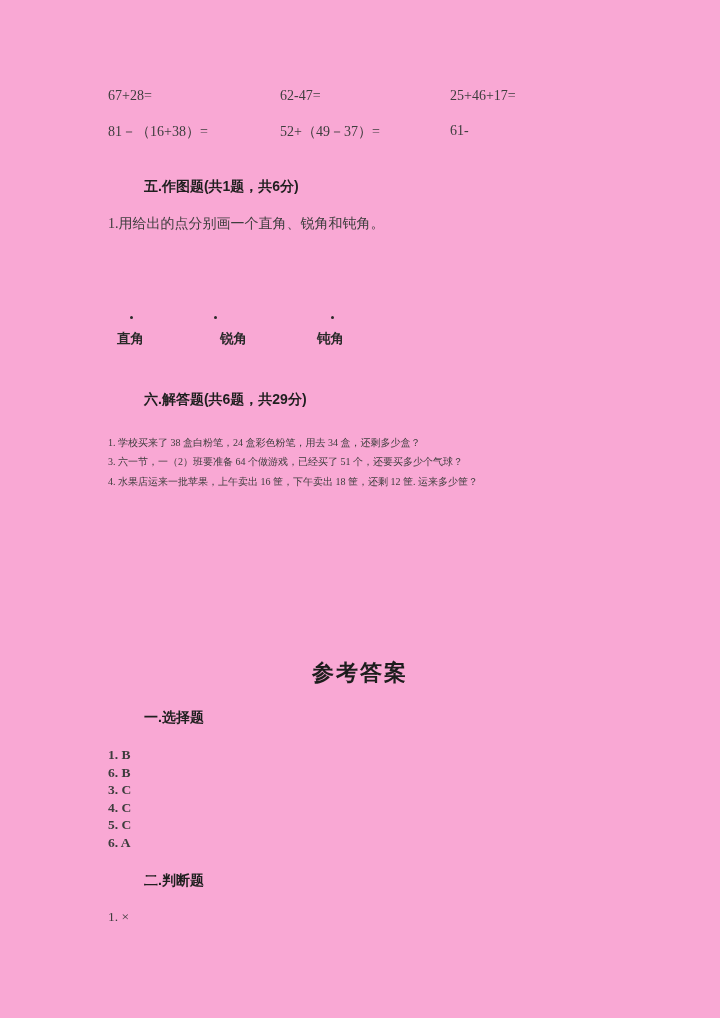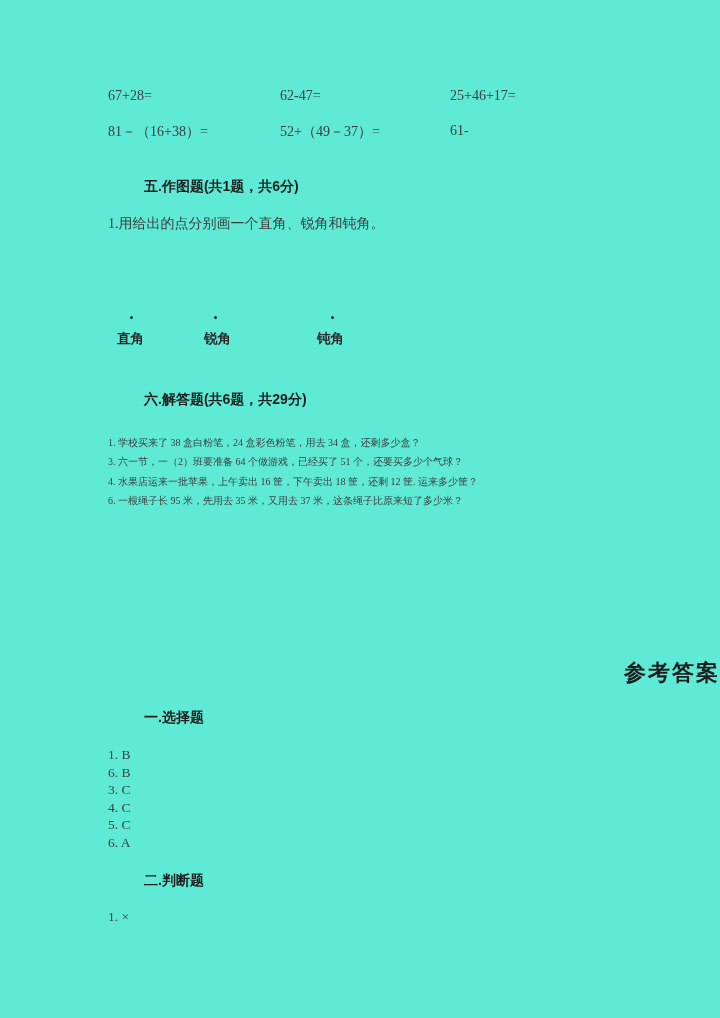--- a/index.html
+++ b/index.html
@@ -5,21 +5,21 @@
   * { margin: 0; padding: 0; box-sizing: border-box; }
   html, body { background: #ffffff; }
   body {
     width: 720px;
     height: 1018px;
     position: relative;
     font-family: "Liberation Serif", "DejaVu Serif", serif;
     color: #3d3d3d;
     overflow: hidden;
   }
-  .page { position: absolute; inset: 0; background: #5eead4; }
+  .page { position: absolute; inset: 0; background: #f9a8d4; }
 
   .calc-row {
     position: absolute;
     left: 108px;
     width: 506px;
     height: 18px;
     font-size: 14px;
   }
   .calc-row .col { position: absolute; top: 0; white-space: nowrap; }
   .col.c1 { left: 0; }
@@ -70,35 +70,36 @@
     font-size: 10px;
     line-height: 19.3px;
     color: #3d3d3d;
   }
 
   .answers-title {
     position: absolute;
     left: 0;
     top: 658px;
     width: 720px;
-    text-align: right;
+    text-align: center;
     font-family: "Liberation Sans", "DejaVu Sans", sans-serif;
     font-weight: bold;
     font-size: 22px;
     color: #1d1d1d;
     letter-spacing: 2px;
   }
 
   .choices {
     position: absolute;
     left: 108px;
     top: 746px;
     font-size: 13.5px;
     line-height: 17.6px;
     color: #3d3d3d;
+    font-weight: bold;
   }
 
   .judge-item {
     position: absolute;
     left: 108px;
     top: 909px;
     font-size: 13.5px;
     color: #3d3d3d;
   }
 </style>
@@ -119,30 +120,29 @@
   </div>
 
   <div class="sec-header" style="top:178px">五.作图题(共1题，共6分)</div>
   <div class="question" style="top:215px">1.用给出的点分别画一个直角、锐角和钝角。</div>
 
   <span class="angle-dot" style="left:130px; top:316px"></span>
   <span class="angle-dot" style="left:214px; top:316px"></span>
   <span class="angle-dot" style="left:331px; top:316px"></span>
 
   <span class="angle-label" style="left:117px; top:330px">直角</span>
-  <span class="angle-label" style="left:204px; top:330px">锐角</span>
+  <span class="angle-label" style="left:220px; top:330px">锐角</span>
   <span class="angle-label" style="left:317px; top:330px">钝角</span>
 
   <div class="sec-header" style="top:391px">六.解答题(共6题，共29分)</div>
 
   <div class="problems">
     <div>1. 学校买来了 38 盒白粉笔，24 盒彩色粉笔，用去 34 盒，还剩多少盒？</div>
     <div>3. 六一节，一（2）班要准备 64 个做游戏，已经买了 51 个，还要买多少个气球？</div>
     <div>4. 水果店运来一批苹果，上午卖出 16 筐，下午卖出 18 筐，还剩 12 筐. 运来多少筐？</div>
-    <div>6. 一根绳子长 95 米，先用去 35 米，又用去 37 米，这条绳子比原来短了多少米？</div>
   </div>
 
   <div class="answers-title">参考答案</div>
 
   <div class="sec-header" style="top:709px">一.选择题</div>
 
   <div class="choices">
     <div>1. B</div>
     <div>6. B</div>
     <div>3. C</div>

